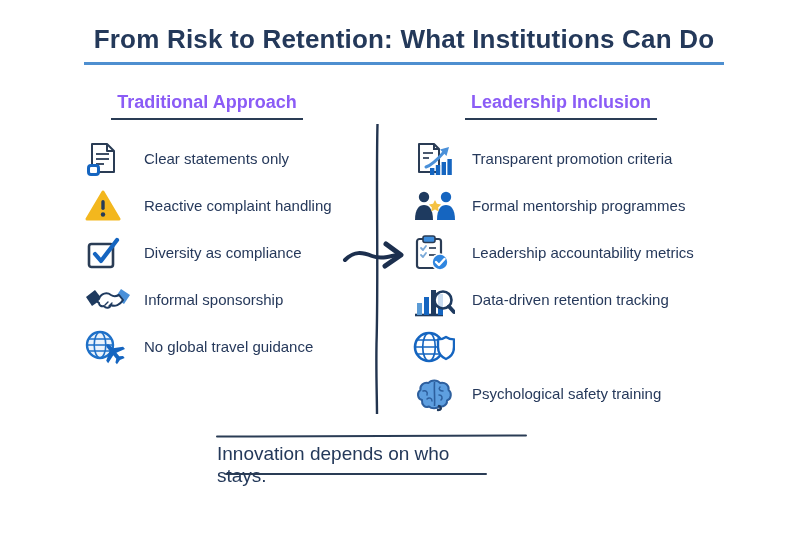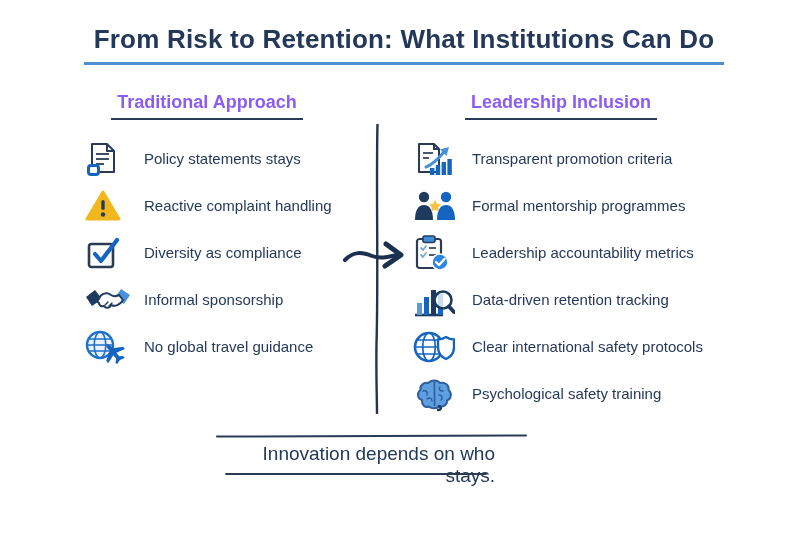--- a/index.html
+++ b/index.html
@@ -20,21 +20,21 @@
 
   .items { margin-top:15px; }
   .item { display:flex; align-items:center; height:47px; gap:13px; }
   .item-icon { width:46px; height:40px; flex:0 0 46px; display:flex; align-items:center; justify-content:flex-start; }
   .item-label { font-size:15px; color:#26395B; white-space:nowrap; }
 
   .divider { position:absolute; left:373px; top:124px; }
   .arrow   { position:absolute; left:342px; top:236px; }
 
   .footer-line-top    { position:absolute; left:216px; top:435px; width:311px; height:2.2px; background:#2A3C55; border-radius:2px; transform:rotate(-0.2deg); }
-  .footer-text        { position:absolute; left:217px; top:443px; width:278px; text-align:right; font-size:19px; color:#24395A; }
+  .footer-text        { position:absolute; left:217px; top:443px; width:278px; text-align:left; font-size:19px; color:#24395A; }
   .footer-line-bottom { position:absolute; left:225px; top:473px; width:262px; height:2px; background:#2A3C55; border-radius:2px; }
 </style>
 </head>
 <body>
 
 <div class="canvas">
 
   <div class="title-wrap">
     <span class="title">From Risk to Retention: What Institutions Can Do</span>
   </div>
@@ -62,21 +62,21 @@
         <span class="item-icon">
           <svg width="36" height="36" viewBox="0 0 36 36">
             <path d="M7 3 H22 L29 10 V31 H7 Z" fill="#fff" stroke="#2A3C55" stroke-width="2" stroke-linejoin="round"></path>
             <path d="M22 3 V10 H29" fill="none" stroke="#2A3C55" stroke-width="2" stroke-linejoin="round"></path>
             <line x1="11" y1="13" x2="24" y2="13" stroke="#2A3C55" stroke-width="1.8"></line>
             <line x1="11" y1="18" x2="24" y2="18" stroke="#2A3C55" stroke-width="1.8"></line>
             <line x1="11" y1="23" x2="19" y2="23" stroke="#2A3C55" stroke-width="1.8"></line>
             <rect x="3.5" y="24.5" width="10" height="9" rx="2.5" fill="#fff" stroke="#1565C0" stroke-width="3"></rect>
           </svg>
         </span>
-        <span class="item-label">Policy statements stays</span>
+        <span class="item-label">Clear statements only</span>
       </div>
 
       <div class="item">
         <span class="item-icon">
           <svg width="36" height="36" viewBox="0 0 36 36">
             <path d="M18 4 L34 31 H2 Z" fill="#F3B71E" stroke="#F3B71E" stroke-width="3" stroke-linejoin="round"></path>
             <rect x="16.3" y="12" width="3.4" height="10" rx="1.7" fill="#253B58"></rect>
             <circle cx="18" cy="26.5" r="2.2" fill="#253B58"></circle>
           </svg>
         </span>
@@ -192,21 +192,20 @@
 
       <div class="item">
         <span class="item-icon">
           <svg width="42" height="36" viewBox="0 0 42 36">
             <circle cx="16" cy="18" r="14" fill="#fff" stroke="#1565C0" stroke-width="2.6"></circle>
             <ellipse cx="16" cy="18" rx="6.3" ry="14" fill="none" stroke="#1565C0" stroke-width="1.7"></ellipse>
             <path d="M3.5 11 H28.5 M2 18 H30 M3.5 25 H28.5" stroke="#1565C0" stroke-width="1.7"></path>
             <path d="M33 8 c2.6 1.8 5.4 2.4 8 2.4 v7.6 c0 6.5 -3.6 10 -8 12 c-4.4 -2 -8 -5.5 -8 -12 v-7.6 c2.6 0 5.4 -.6 8 -2.4 z" fill="#fff" stroke="#1565C0" stroke-width="2.4" stroke-linejoin="round"></path>
           </svg>
         </span>
-        <span class="item-label">Clear international safety protocols</span>
       </div>
 
       <div class="item">
         <span class="item-icon">
           <svg width="40" height="36" viewBox="0 0 40 36">
             <path d="M9 24 C4.5 23 3.5 16.5 7.5 14 C6.5 9.5 11 5.5 15.5 7 C18 3.5 24.5 3.5 27 7 C32 5.5 36.5 9.5 35.5 14 C39 16.5 38.5 23 34 24.5 C34.5 28.5 30 31.5 26.5 30 C24 33 18.5 33 16 30.5 C12 32.5 8.5 28.5 9 24 Z" fill="#5E9FE0" stroke="#2D5F9E" stroke-width="2" stroke-linejoin="round"></path>
             <path d="M21.5 6 C21 14 22 22 21.5 30" stroke="#2D5F9E" stroke-width="1.6" fill="none"></path>
             <path d="M10 15 c3 -1 5 1 4 4 M14 23 c2 -2 5 -1 5 2 M27 11 c-2 2 0 4 3 4 M26 19 c3 0 4 3 2 5" stroke="#2D5F9E" stroke-width="1.5" fill="none" stroke-linecap="round"></path>
             <path d="M26 30 c3 2 2 4 -1 4" stroke="#1E3A5F" stroke-width="2.4" fill="none" stroke-linecap="round"></path>
           </svg>

